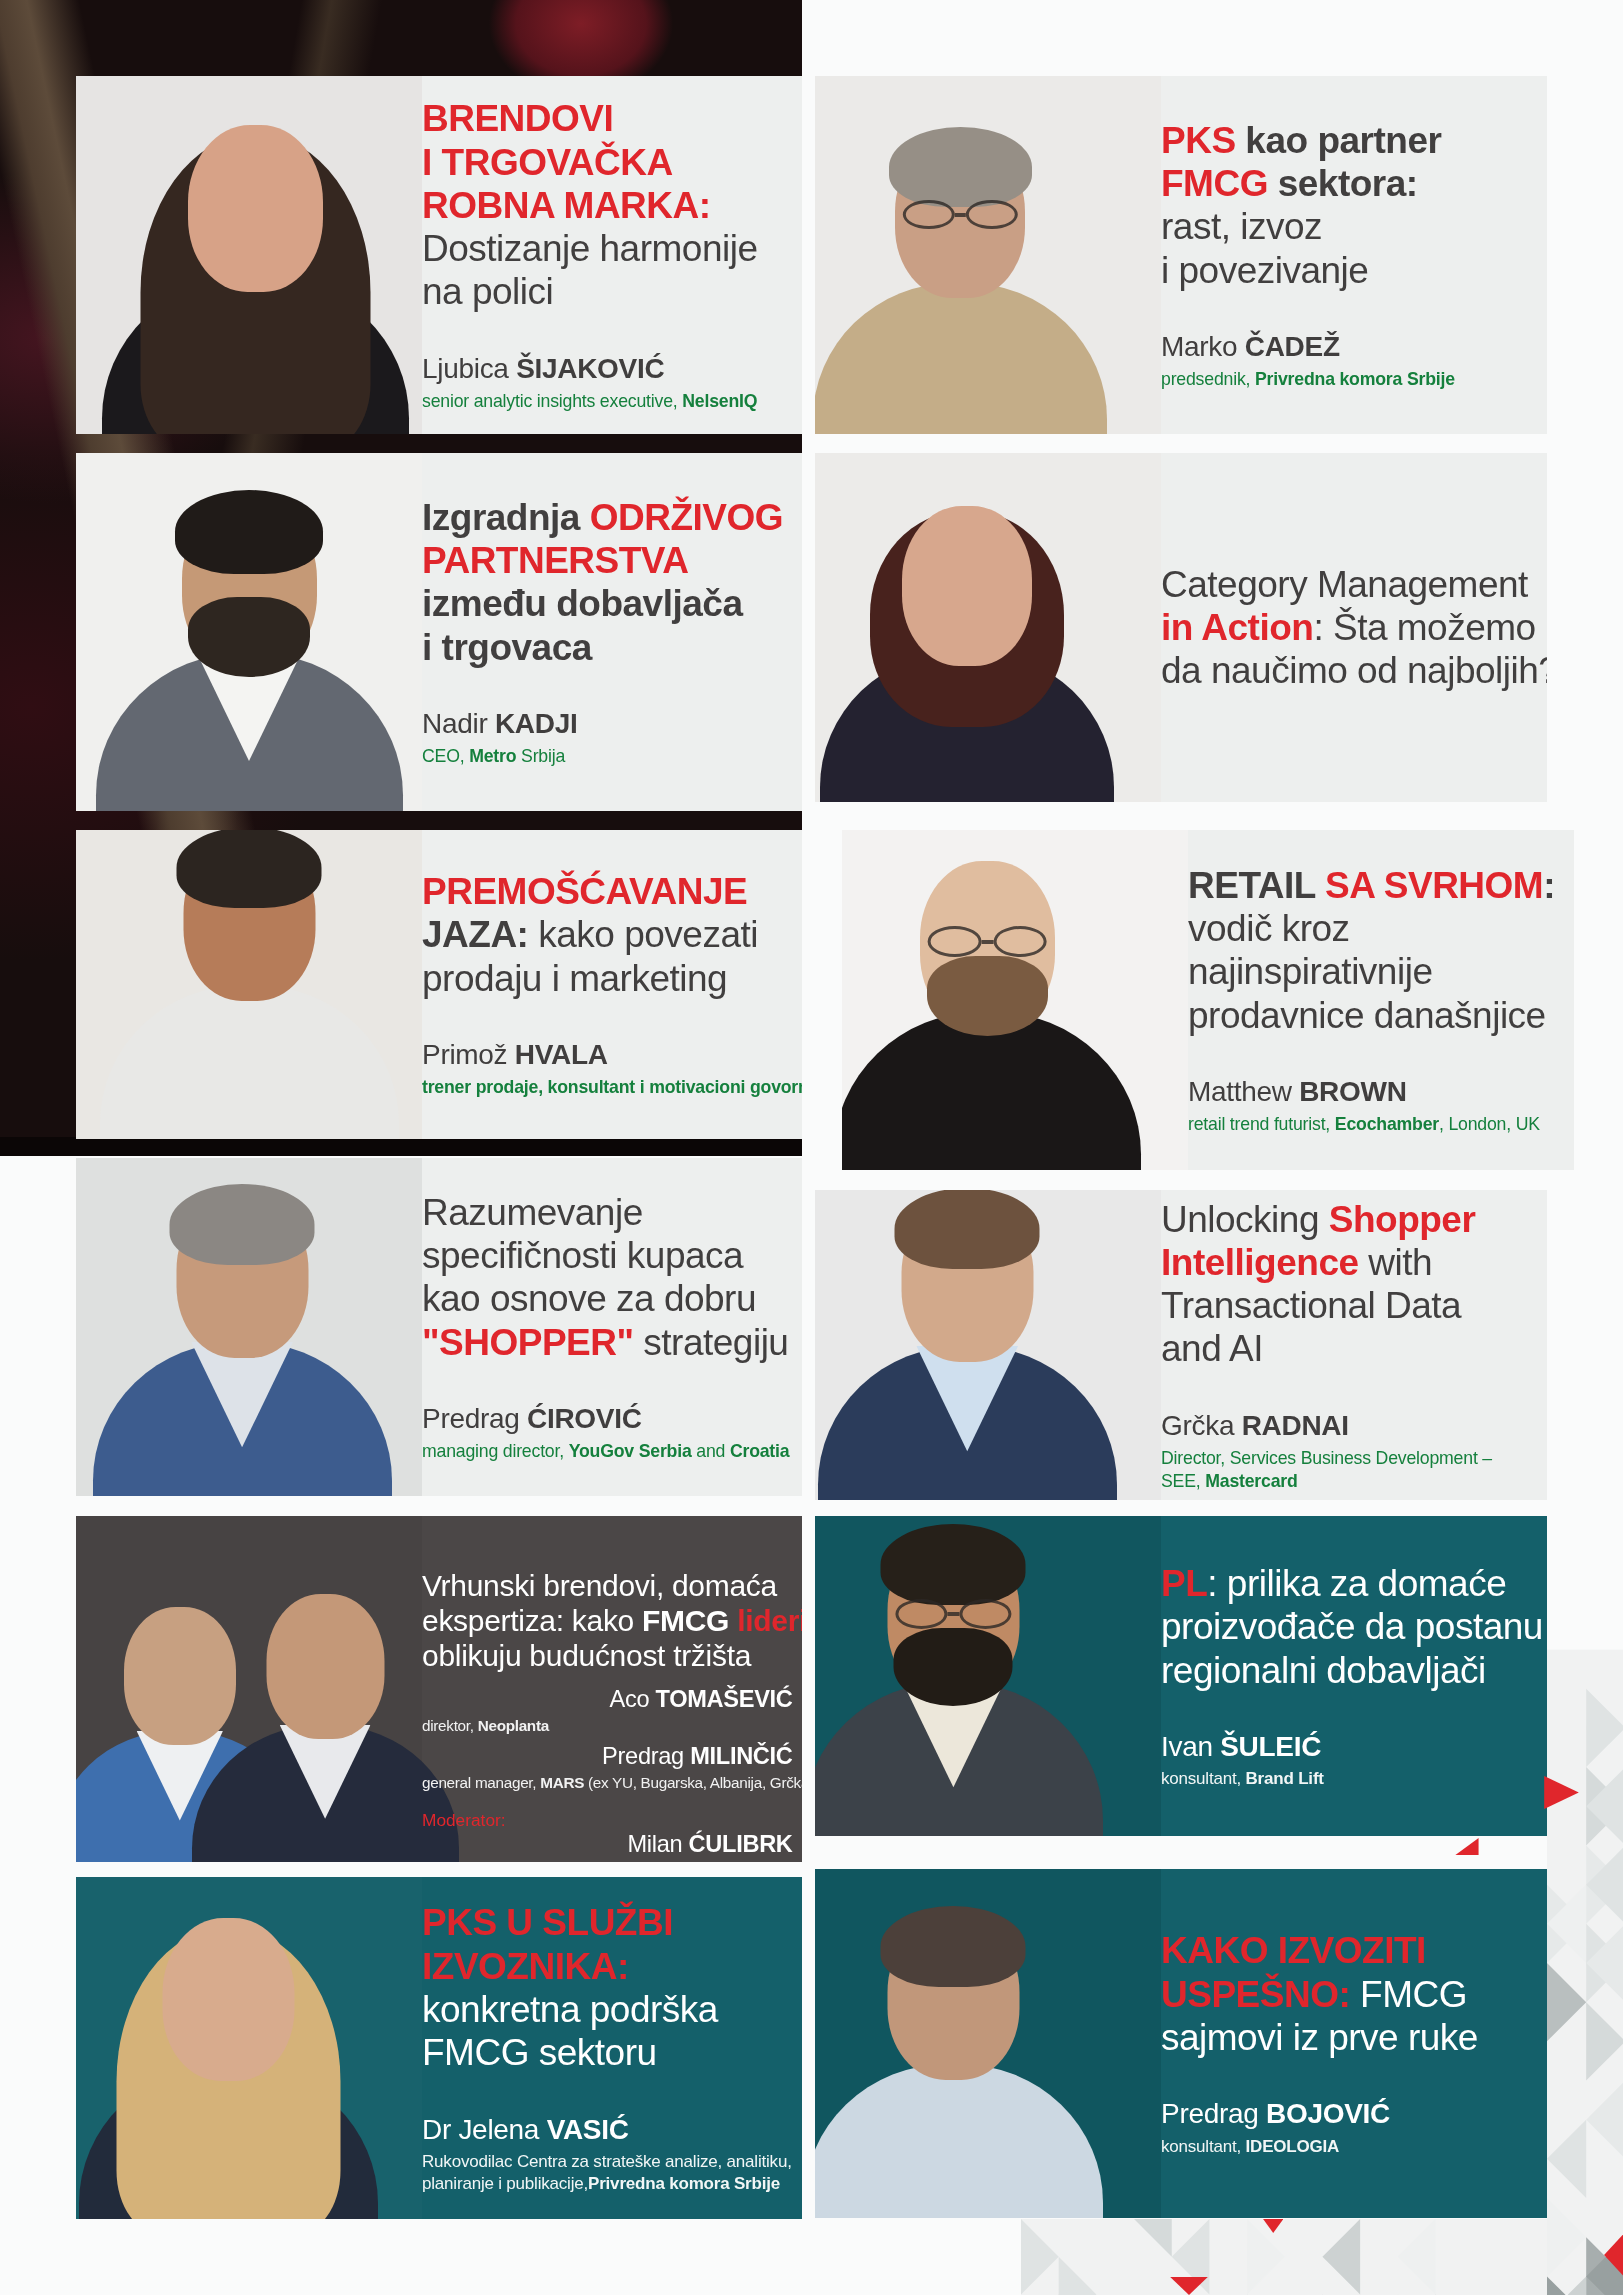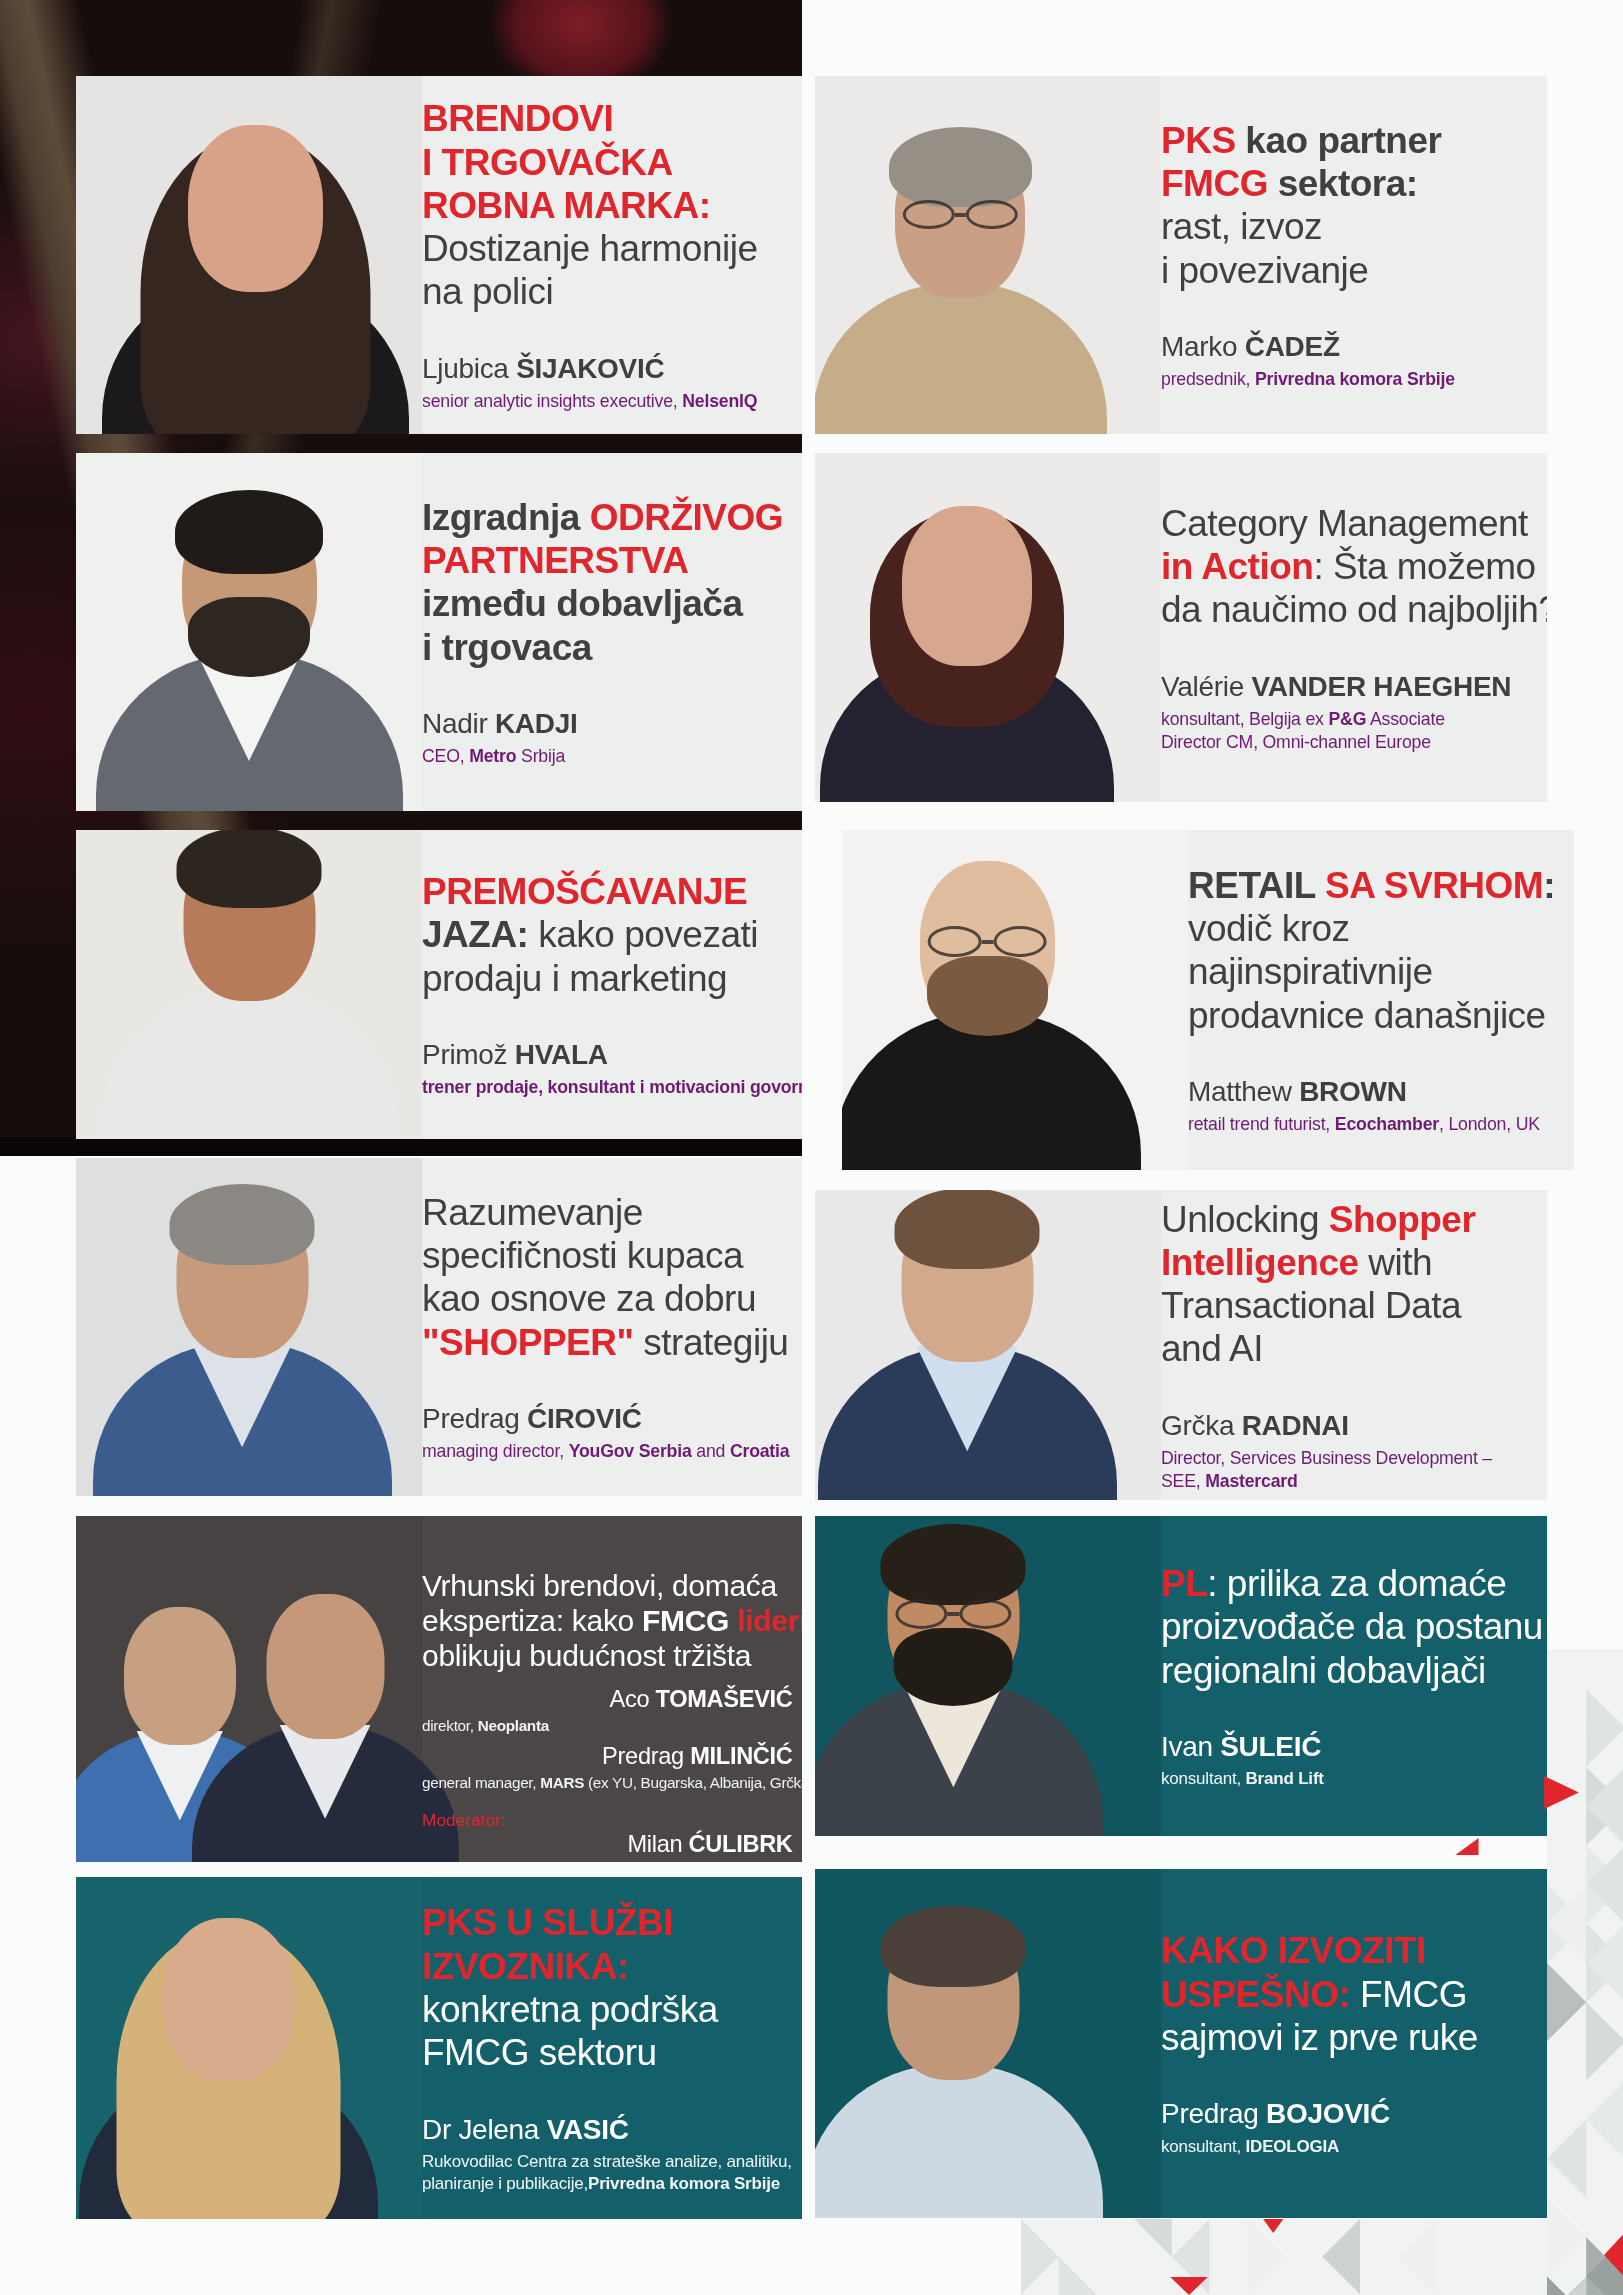--- a/index.html
+++ b/index.html
@@ -25,21 +25,21 @@
   .title{font-size:37px;line-height:1.17;letter-spacing:-0.5px;white-space:pre;color:#413f3f;font-weight:400;}
   .v-dark .title,.v-teal .title{color:#ffffff;}
   .seg.b{font-weight:700;}
   .seg.red{color:var(--red);}
   .seg.white{color:#ffffff;}
   .speakers{margin-top:39px;}
   .sp{margin-top:0;}
   .sp + .sp{margin-top:11px;}
   .name{font-size:28px;color:#403e3e;white-space:pre;letter-spacing:-0.3px;font-weight:400;}
   .v-dark .name,.v-teal .name{color:#ffffff;}
-  .role{font-size:17.7px;color:#701a75;white-space:pre;letter-spacing:-0.2px;line-height:1.28;margin-top:5.5px;font-weight:400;}
+  .role{font-size:17.7px;color:#15803d;white-space:pre;letter-spacing:-0.2px;line-height:1.28;margin-top:5.5px;font-weight:400;}
   .v-dark .role{color:#f2f2f2;}
   .v-teal .role{color:#f2f6f6;font-size:17px;}
   .panel-label{font-size:18px;font-weight:700;color:var(--red);letter-spacing:0.4px;margin-bottom:9.4px;}
   .moderator-label{font-size:17.3px;color:var(--red);margin-top:17.3px;}
   .compact .title{font-size:30px;letter-spacing:-0.3px;margin-top:40px;}
   .compact .speakers{margin-top:12.6px;}
   .compact .name{font-size:23.6px;text-align:right;}
   .compact .role{font-size:15.3px;letter-spacing:-0.3px;margin-top:3px;}
   .compact .sp + .sp{margin-top:7.9px;}
   
@@ -146,27 +146,20 @@
           <div class="person" style="left:44%;width:294px;height:311px">
     <div class="pp-hairB" style="width:194px;height:216px;bottom:75px;background:#48221d"></div>
     <div class="pp-body" style="width:294px;height:151px;background:#242230"></div>
     <div class="pp-head" style="width:130px;height:160px;bottom:136px;background:#d7a78d"></div>
   </div>
         </div>
     <div class="txt ">
           <div class="title"><span class="seg dark ">Category Management
 </span><span class="seg red b">in Action</span><span class="seg dark ">: Šta možemo
 da naučimo od najboljih?</span></div>
-          <div class="speakers">
-            <div class="sp">
-    <div class="name"><span class="seg  ">Valérie </span><span class="seg  b">VANDER HAEGHEN</span></div>
-    <div class="role"><span class="seg  ">konsultant, Belgija ex </span><span class="seg  b">P&amp;G</span><span class="seg  "> Associate
-Director CM, Omni-channel Europe</span></div>
-  </div>
-          </div>
         </div>
       </div>
       <div class="card v-light" style="left:76px;top:830px;width:726px;height:309px">
         <div class="photo" style="background:#e9e7e3">
           <div class="person" style="left:50%;width:299px;height:317px">
 
     <div class="pp-body" style="width:299px;height:154px;background:#e8e8e6"></div>
     <div class="pp-head" style="width:132px;height:163px;bottom:138px;background:#b67c59">
               <div class="pp-hairS" style="background:#2c2520"></div>
             </div>

